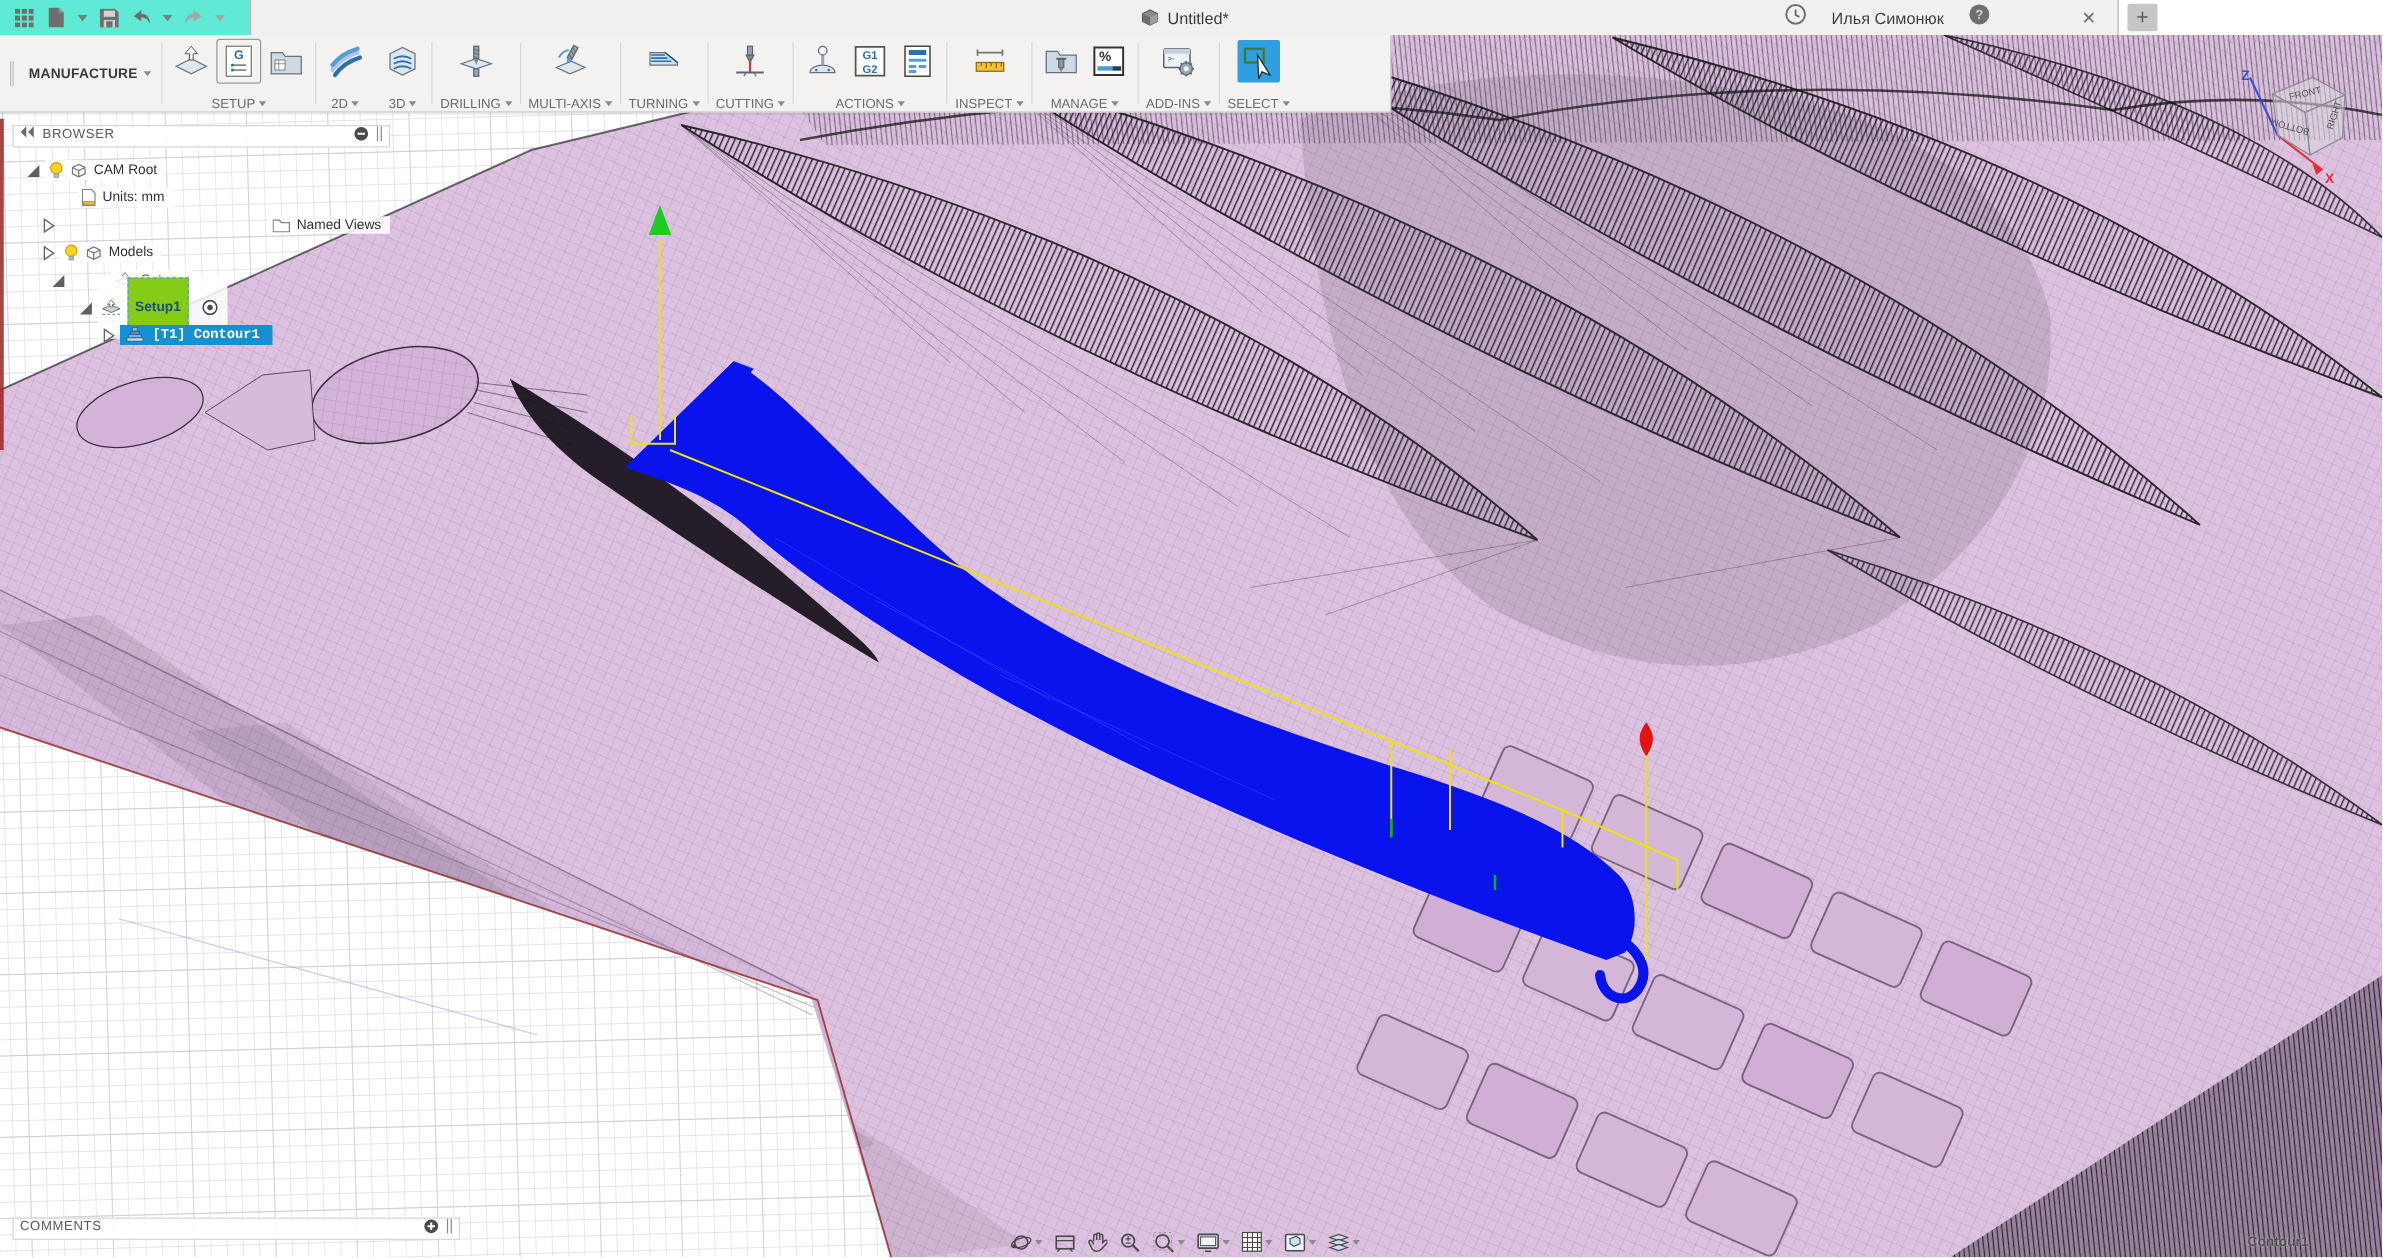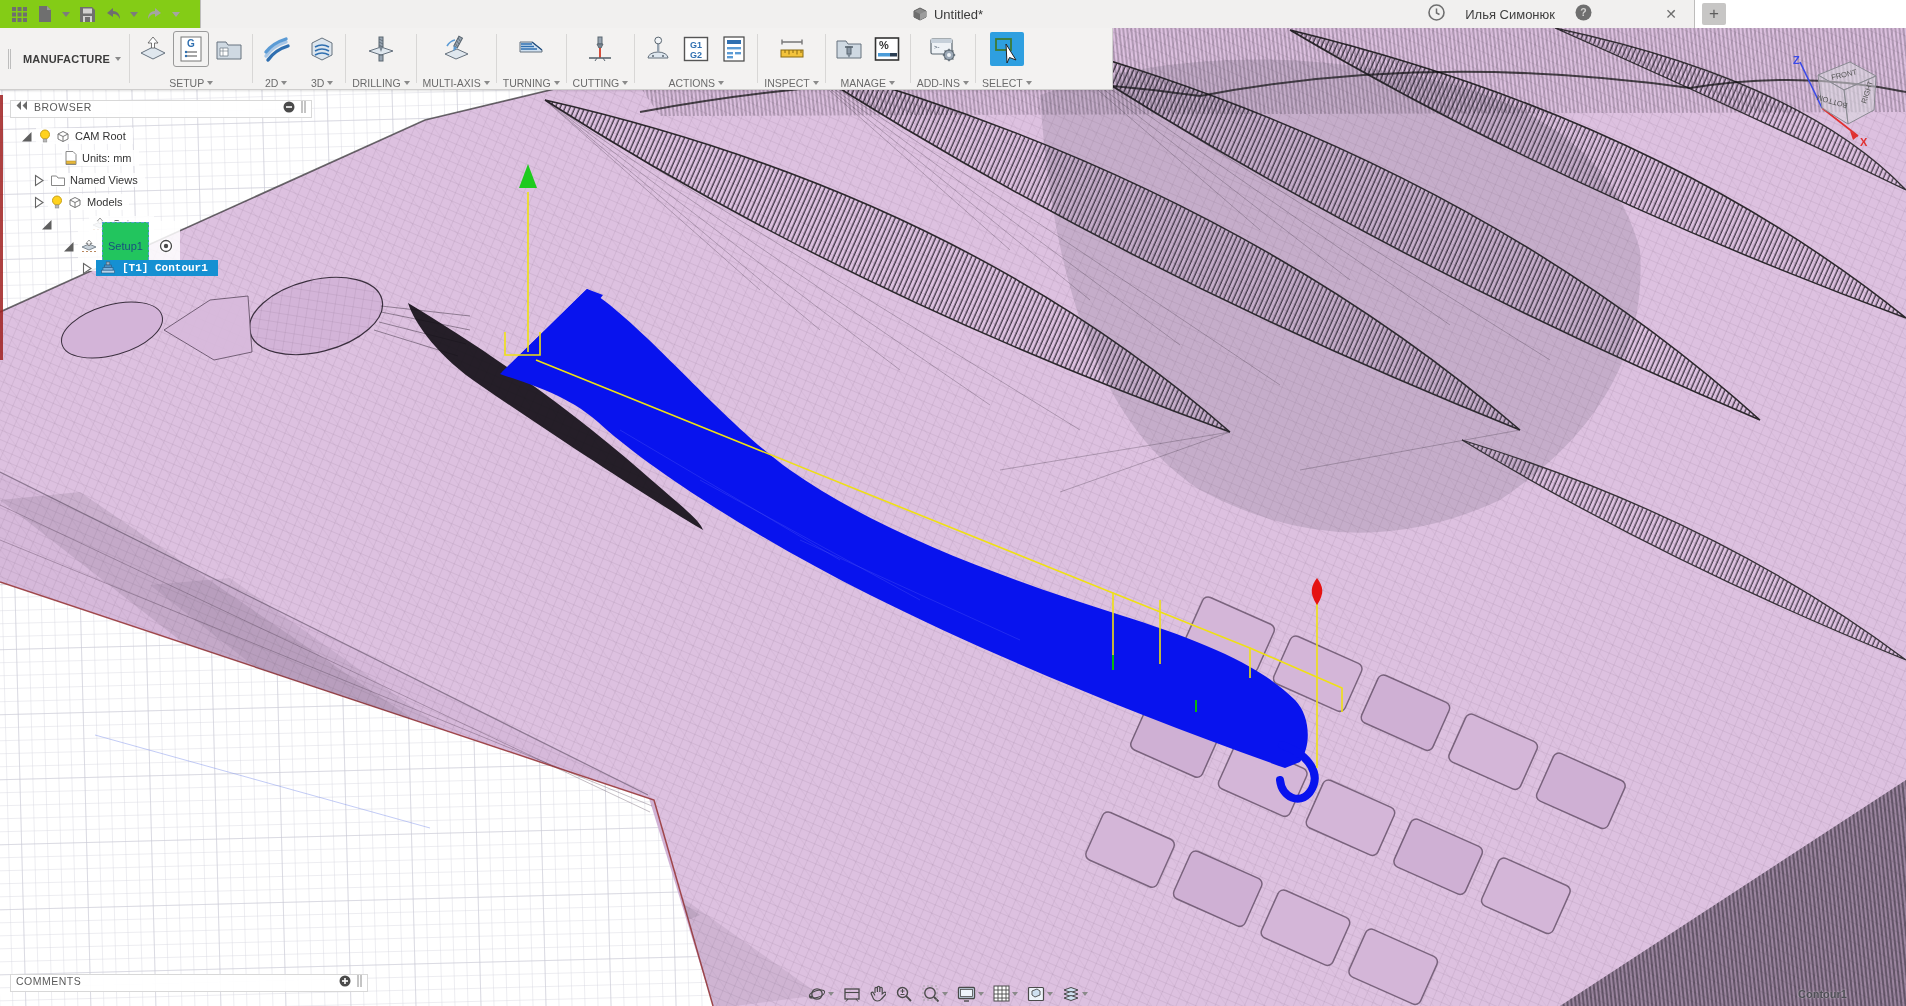--- a/index.html
+++ b/index.html
@@ -1,20 +1,20 @@
 <!DOCTYPE html>
 <html><head>
 <meta charset="utf-8">
 <style>
   * { margin:0; padding:0; box-sizing:border-box; }
   html,body { width:1906px; height:1006px; overflow:hidden; font-family:"Liberation Sans", sans-serif; background:#fff; }
   .app { position:relative; width:1906px; height:1006px; }
 
   
-  .titlebar { position:absolute; left:0; top:0; width:1600px; height:28px; background:#84cc16; display:flex; align-items:center; z-index:50; }
+  .titlebar { position:absolute; left:0; top:0; width:1600px; height:28px; background:#5eead4; display:flex; align-items:center; z-index:50; }
   .tb-left { display:flex; align-items:center; gap:4px; padding-left:8px; width:200px; }
   .tb-ic { width:22px; height:22px; display:flex; align-items:center; justify-content:center; }
   .tb-caret { width:0; height:0; border-left:4px solid transparent; border-right:4px solid transparent; border-top:5px solid #7c7c7c; margin:0 2px; }
   .doc-tab { position:absolute; left:200px; top:0; width:1495px; height:28px; background:#f1f0ef; border-left:1px solid #bdbcbb; border-right:1px solid #bdbcbb; display:flex; align-items:center; justify-content:center; }
   .doc-tab .title-wrap { display:flex; align-items:center; gap:6px; }
   .doc-title { font-size:13px; color:#3a3a3a; }
   .tab-close { position:absolute; right:14px; top:5px; width:18px; height:18px; color:#6d6d6d; font-size:14px; line-height:18px; text-align:center; cursor:pointer; }
   .tab-plus { position:absolute; left:1702px; top:3px; width:24px; height:22px; background:#c7c6c5; color:#5c5c5c; font-size:17px; line-height:21px; text-align:center; border-radius:2px; }
   .tb-right { position:absolute; right:8px; top:0; height:28px; display:flex; align-items:center; gap:20px; }
   .username { font-size:13px; color:#3f3f3f; }
@@ -35,21 +35,21 @@
   
   .browser { position:absolute; left:10px; top:100px; width:302px; z-index:30; }
   .panel-head { height:18px; background:rgba(255,255,255,.92); border:1px solid #d8d8d8; display:flex; align-items:flex-start; padding:0 5px; gap:6px; }
   .panel-head .ptitle { flex:0 0 auto; font-size:10.5px; letter-spacing:.5px; color:#5a5a5a; }
   .panel-head .spacer { flex:1; }
   .tree { margin-top:8px; font-size:11px; color:#333; }
   .trow { display:flex; align-items:center; height:20px; margin-bottom:2px; }
   .chip { display:inline-flex; align-items:center; gap:5px; background:rgba(255,255,255,.85); padding:1px 7px 1px 3px; }
   .tw { width:13px; height:13px; flex:0 0 13px; margin-right:3px; }
   .lbl { white-space:nowrap; }
-  .lbl-setup1 { background:#22c55e; border:1px dashed #5b9bd5; color:#19507e; font-weight:normal; padding:17px 5px; }
+  .lbl-setup1 { background:#84cc16; border:1px dashed #5b9bd5; color:#19507e; font-weight:bold; padding:17px 5px; }
   .row-active { background:#1590d2; color:#fff; font-weight:bold; padding:1px 10px 1px 4px; display:inline-flex; align-items:center; gap:6px;font-family:Liberation Mono, monospace; }
   .radio-chip { background:rgba(255,255,255,.9); border-radius:50%; margin-left:5px; display:flex; }
 
   
   .comments { position:absolute; left:10px; bottom:14px; width:358px; z-index:30; }
   .navbar { position:absolute; left:808px; bottom:2px; height:21px; display:flex; align-items:center; gap:9px; z-index:30; }
   .nav-btn { display:flex; align-items:center; gap:2px; }
   .status-label { position:absolute; left:1798px; top:988px; font-size:11px; font-weight:bold; color:#4e4e55; z-index:30; text-shadow:0 0 2px rgba(255,255,255,.6); }
 
   .viewport { position:absolute; left:0; top:28px; width:1906px; height:978px; z-index:1; }
@@ -602,21 +602,21 @@
       <div class="trow" style="padding-left:52px;">
         <span class="chip">
           <svg width="12" height="14" viewBox="0 0 12 14">
               <path d="M1 0.5 h7 l3 3 v10 h-10 z" fill="#fff" stroke="#888"></path>
               <rect x="1.5" y="10" width="9" height="2.8" fill="#e8b83a" stroke="#a8831f" stroke-width="0.5"></rect>
             </svg>
           <span class="lbl">Units: mm</span>
         </span>
       </div>
 
-      <div class="trow" style="padding-left:22px;">
+      <div class="trow" style="padding-left:22px;justify-content:space-between;">
         <svg class="tw" viewBox="0 0 13 13">
             <polygon points="3.5,1.5 11,6.5 3.5,11.5" fill="#fff" stroke="#666" stroke-width="1.1"></polygon>
           </svg>
         <span class="chip">
           <svg width="14" height="12" viewBox="0 0 14 12">
               <path d="M0.5 2 h5 l1.5 2 h6.5 v7.5 h-13 z" fill="#fff" stroke="#888"></path>
             </svg>
           <span class="lbl">Named Views</span>
         </span>
       </div>

